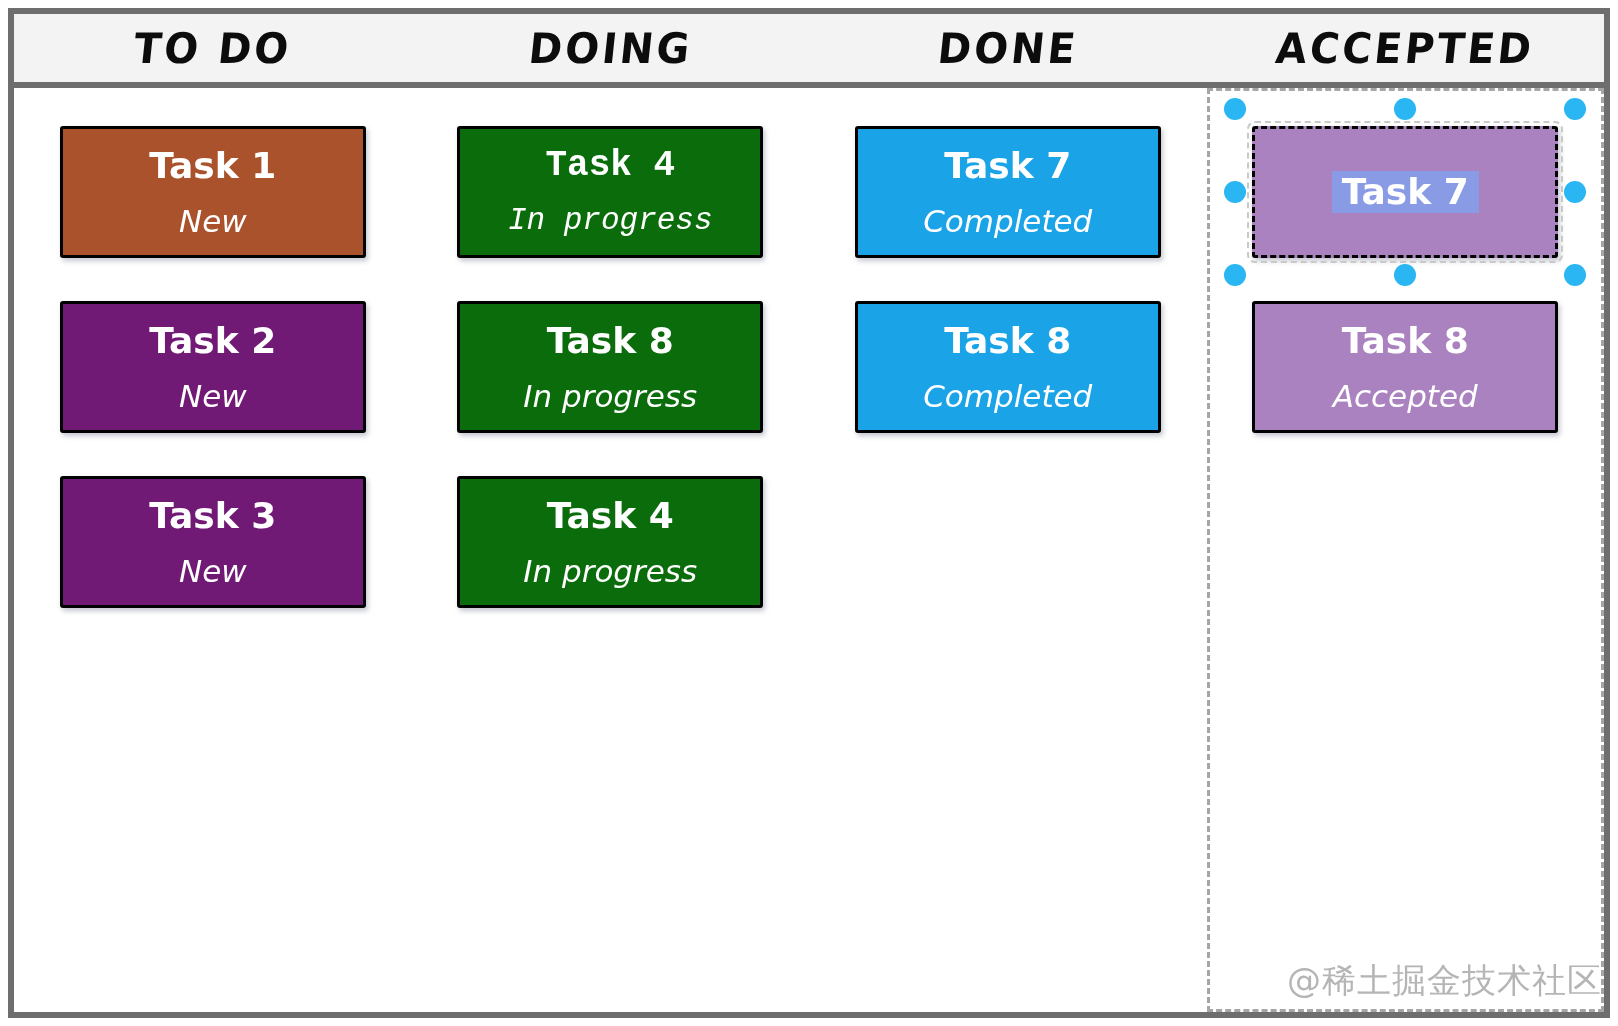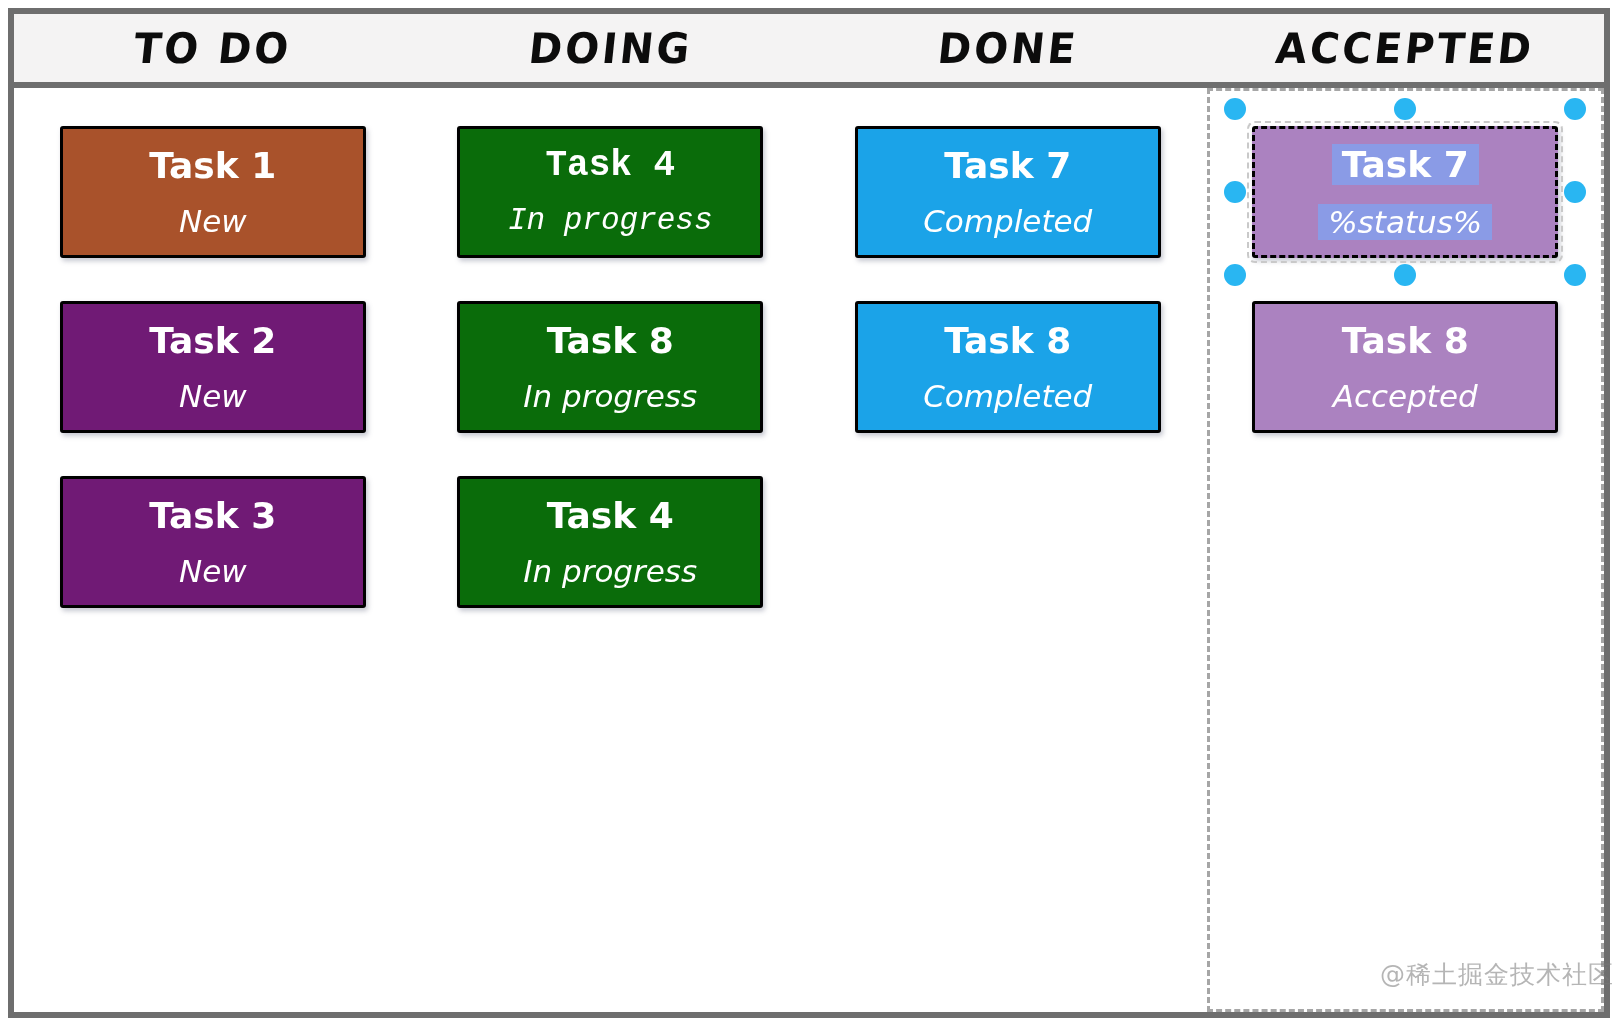--- a/index.html
+++ b/index.html
@@ -47,22 +47,22 @@
   .card.hl-text .card-title,
   .card.hl-text .card-status{background:var(--hl,#8A9BE6);padding:1px 10px;}
   .handle{
     position:absolute;width:22px;height:22px;border-radius:50%;
     background:var(--handle,#29B6F2);z-index:5;
   }
   .h-tl{left:-31px;top:-31px}      .h-tc{left:calc(50% - 11px);top:-31px}    .h-tr{right:-31px;top:-31px}
   .h-ml{left:-31px;top:calc(50% - 11px)}                                     .h-mr{right:-31px;top:calc(50% - 11px)}
   .h-bl{left:-31px;bottom:-31px}  .h-bc{left:calc(50% - 11px);bottom:-31px}  .h-br{right:-31px;bottom:-31px}
   .watermark{
-    position:absolute;right:4px;top:958px;z-index:9;
-    font-size:25px;color:rgba(120,120,120,0.55);letter-spacing:1px;
+    position:absolute;right:16px;top:958px;z-index:9;
+    font-size:34px;color:rgba(120,120,120,0.55);letter-spacing:1px;
   }
 </style>
 </head>
 <body>
 
 <div class="page" style="--frame-border: #6E6E6E; --header-bg: #F4F3F3; --dash: #A6A6A6; --handle: #29B6F2; --hl: #8A9BE6;">
   <div class="frame">
 
     <div class="header">
       <div class="col-title">
@@ -114,21 +114,20 @@
     <div class="card-status">Completed</div>
   </div>
           <div class="card" style="background: rgb(27, 163, 232);">
     <div class="card-title">Task 8</div>
     <div class="card-status">Completed</div>
   </div>
         </div>
       <div class="column drop-target">
           <div class="card hl-text selected" style="background: rgb(171, 130, 192);">
     <div class="card-title">Task 7</div>
-    <div class="card-status">%status%</div>
   <span class="handle h-tl"></span>
             <span class="handle h-tc"></span>
             <span class="handle h-tr"></span>
             <span class="handle h-ml"></span>
             <span class="handle h-mr"></span>
             <span class="handle h-bl"></span>
             <span class="handle h-bc"></span>
             <span class="handle h-br"></span>
           </div>
           <div class="card" style="background: rgb(171, 130, 192);">

